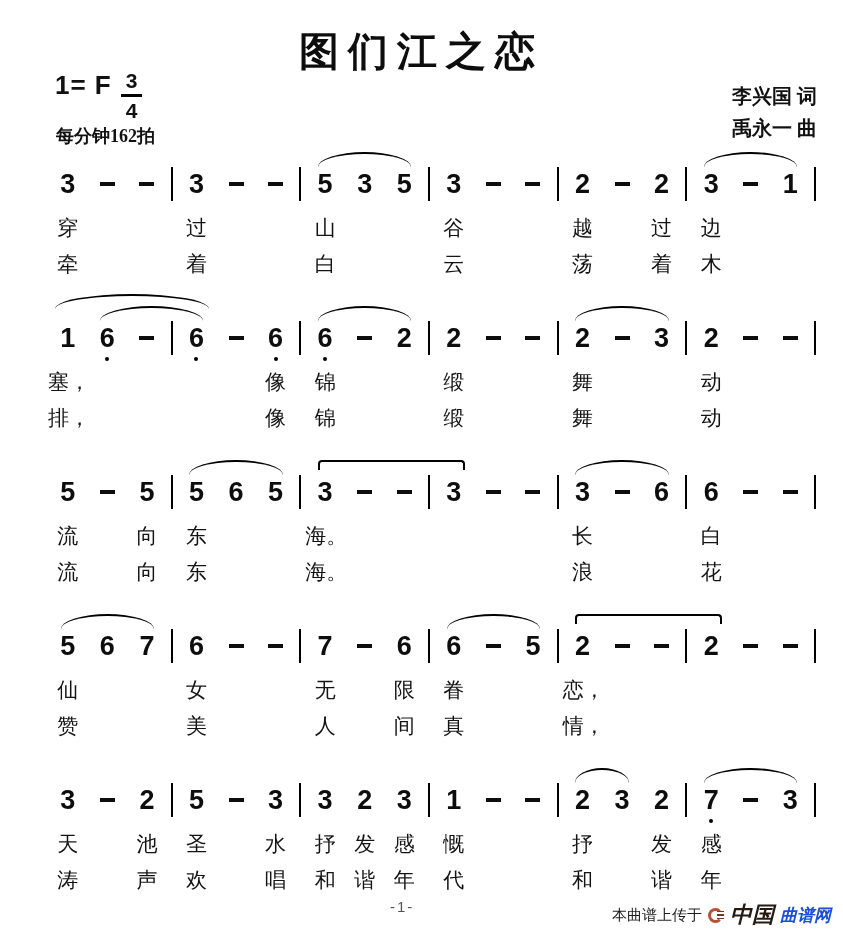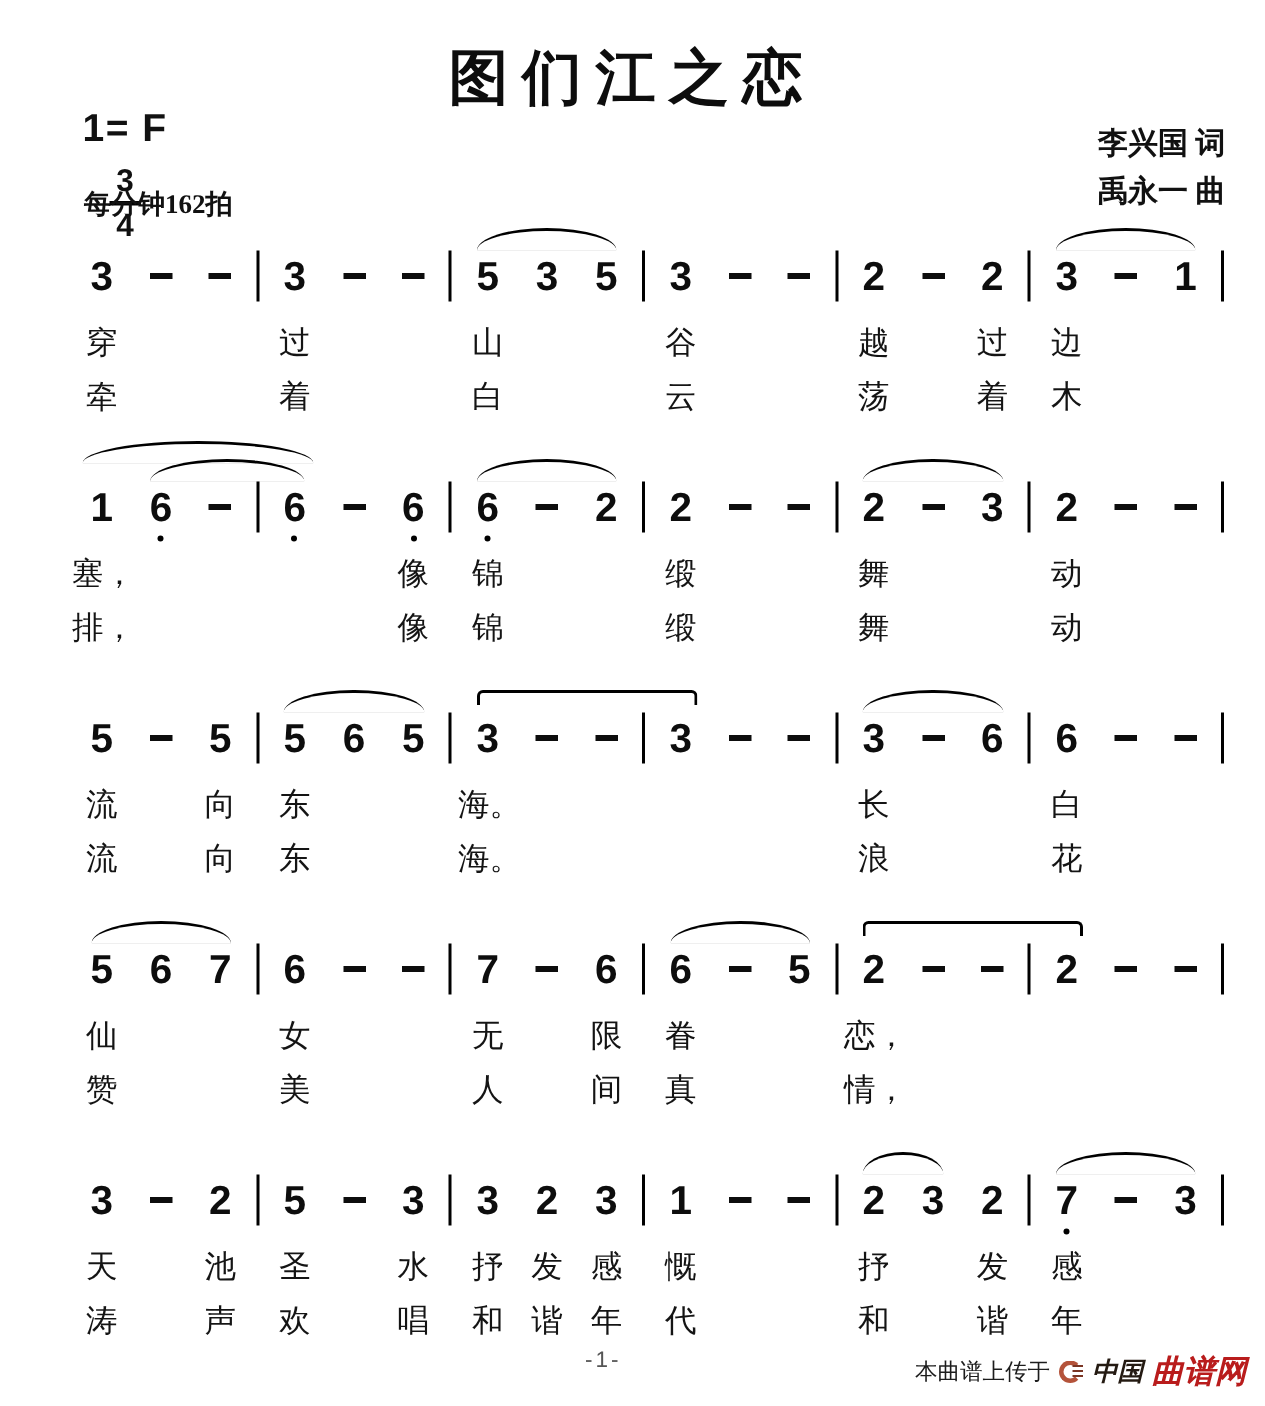--- a/index.html
+++ b/index.html
@@ -6,21 +6,21 @@
   body{
     width:843px;height:937px;position:relative;overflow:hidden;
     background:#ffffff;color:#111;
     font-family:"Liberation Sans",sans-serif;
   }
   .title{
     position:absolute;top:12px;left:0;right:0;margin:12px;
     text-align:center;font-size:40px;font-weight:bold;letter-spacing:9px;
     font-family:"Liberation Serif",serif;color:#0d0d0d;
   }
-  .keyrow{position:absolute;top:70px;left:55px;display:flex;align-items:center;gap:9px;flex-direction:column;}
+  .keyrow{position:absolute;top:70px;left:55px;display:flex;align-items:flex-start;gap:9px;}
   .keytext{font-size:26px;font-weight:bold;letter-spacing:1px;}
   .tsig{display:inline-flex;flex-direction:column;align-items:center;line-height:1;
         font-size:21px;font-weight:bold;}
   .tsig-num{padding:0 5px 3px;border-bottom:3px solid #000;}
   .tsig-den{padding-top:3px;}
   .tempo{position:absolute;top:124px;left:56px;font-size:18px;font-weight:600;
          font-family:"Liberation Serif",serif;}
   .credits{position:absolute;top:80px;right:26px;
            font-size:20px;font-weight:600;line-height:32px;
            font-family:"Liberation Serif",serif;}
@@ -48,23 +48,23 @@
                border-radius:4px 4px 0 0;}
   .footer-pagenum{position:absolute;top:898px;left:390px;font-size:15px;color:#555;
                   letter-spacing:2px;}
   .footer-site{position:absolute;top:900px;right:12px;display:flex;align-items:center;gap:6px;
                font-size:15px;color:#1c1c1c;justify-content:space-between;}
   .site-logo{width:16px;height:16px;position:relative;display:inline-block;}
   .site-logo::before{content:"";position:absolute;left:0;top:1px;width:9px;height:9px;
                      border:3px solid #b4533a;border-right-color:transparent;border-radius:50%;}
   .site-logo::after{content:"";position:absolute;right:0;top:4px;width:7px;height:8px;
                     background:repeating-linear-gradient(#7a3524 0 1.5px,transparent 1.5px 3.5px);}
-  .site-dark{color:#241a12;font-weight:bold;font-style:italic;font-size:17px;
+  .site-dark{color:#241a12;font-weight:bold;font-style:italic;font-size:22px;
              font-family:"Liberation Serif",serif;}
-  .site-red{color:#b91c1c;font-weight:bold;font-style:italic;font-size:21px;
+  .site-red{color:#1d4ed8;font-weight:bold;font-style:italic;font-size:17px;
             font-family:"Liberation Serif",serif;}
 </style>
 </head>
 <body>
 
 <h1 class="title">图们江之恋</h1>
 
 <div class="keyrow">
   <span class="keytext">1= F</span>
   <span class="tsig">

